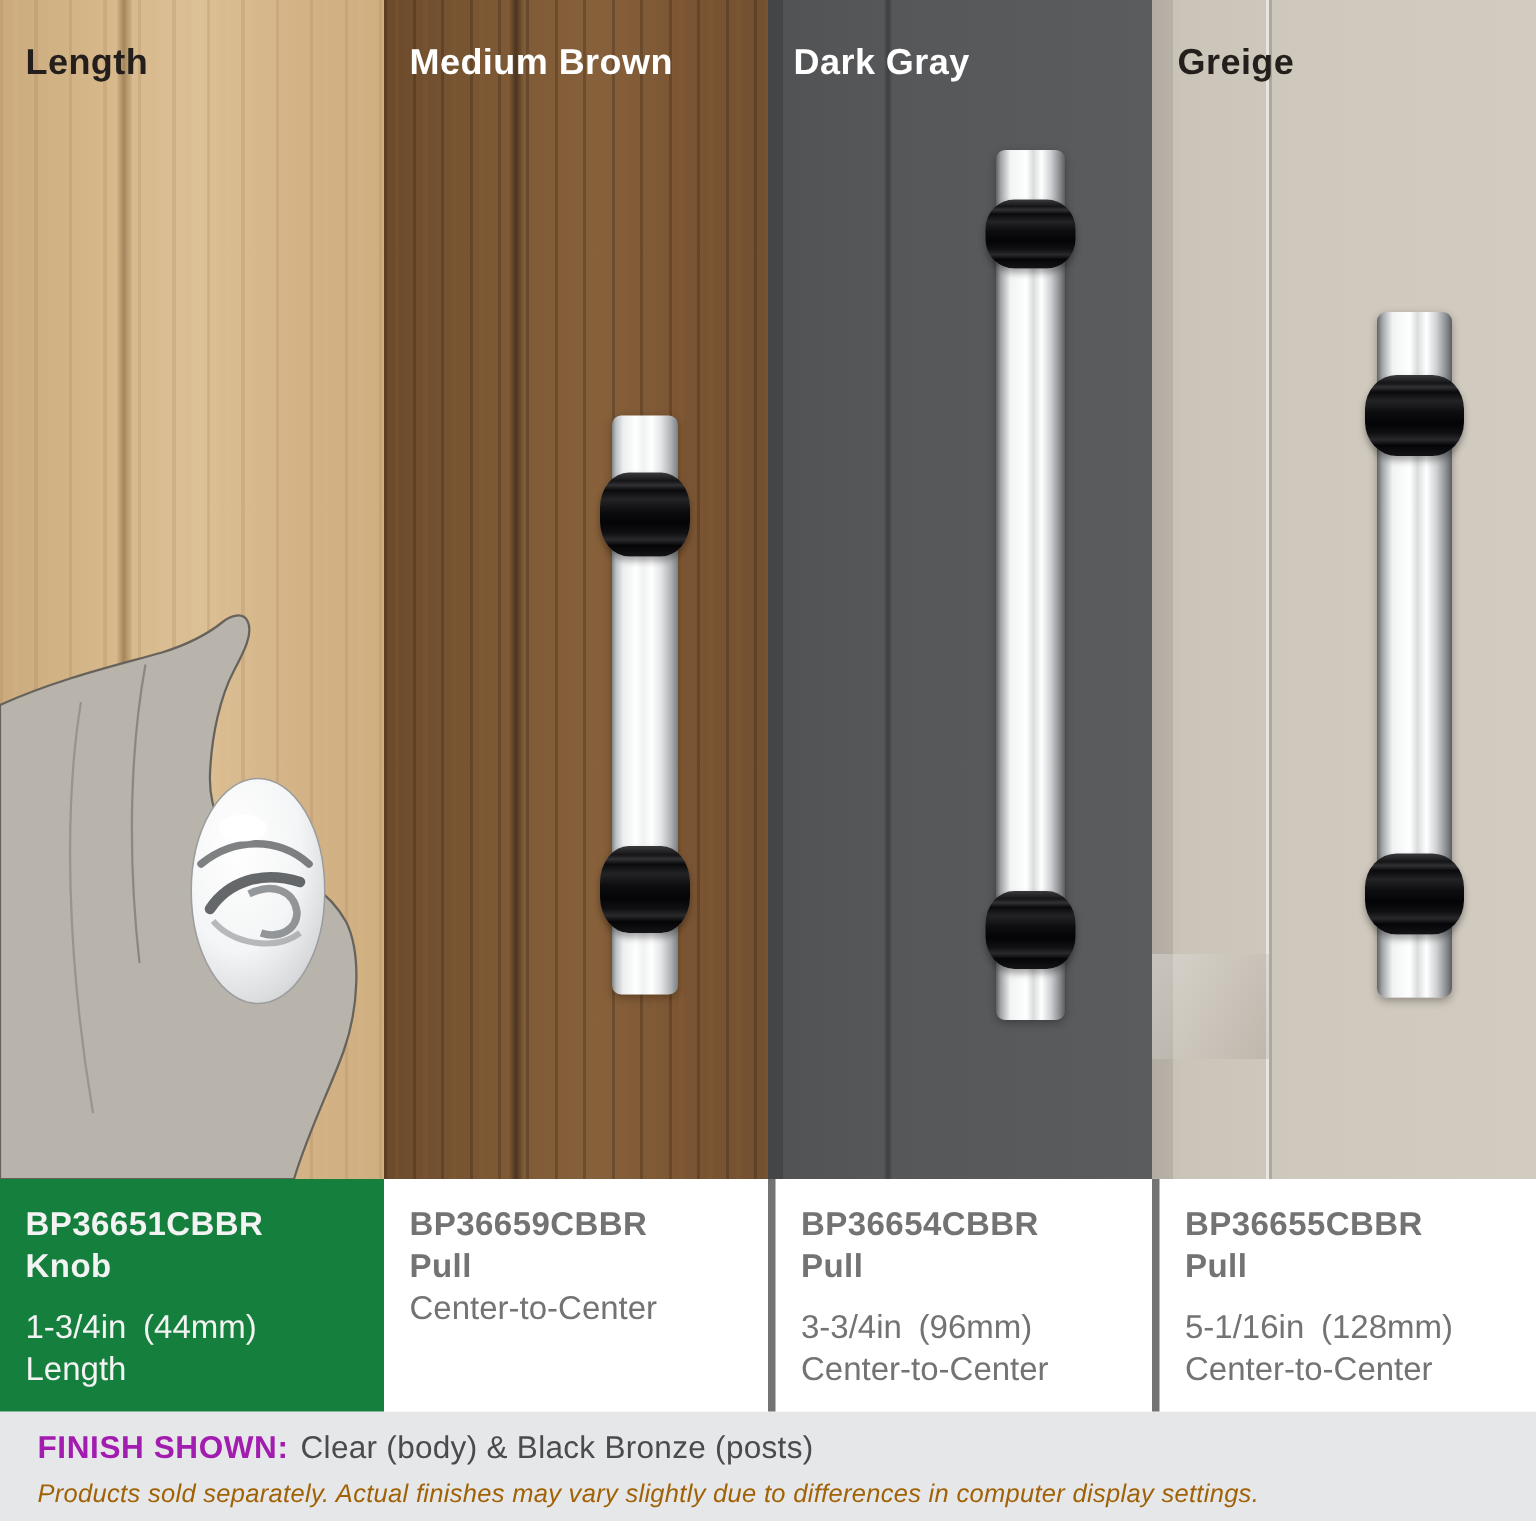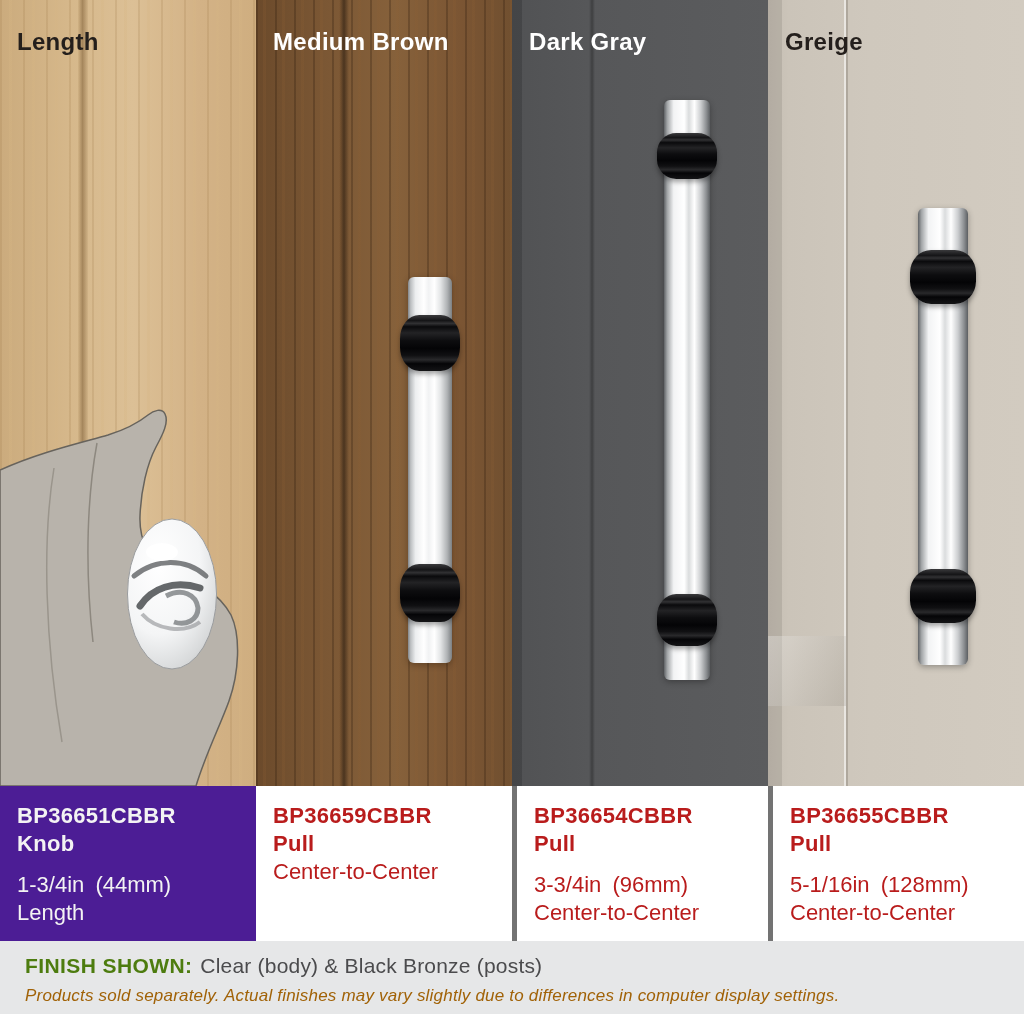--- a/index.html
+++ b/index.html
@@ -69,33 +69,33 @@
     box-shadow:0 2px 6px rgba(0,0,0,.30);
   }
   .pull-post{position:absolute;border-radius:32%/42%;
     background:linear-gradient(180deg,#3a3a3c 0%,#151517 10%,#313133 15%,#0a0a0c 21%,
       #232325 32%,#0d0d0f 46%,#040406 60%,#101012 72%,#29292b 80%,#050507 87%,#141416 100%);
     box-shadow:0 3px 5px rgba(0,0,0,.35);
   }
 
   
   .info-row{display:flex;width:1024px;height:155px;}
-  .info-col{width:256px;box-sizing:border-box;padding:16px 8px 0 17px;background:#ffffff;color:#b91c1c;}
-  .info-col.graybox{background:#4c1d95;color:#f3f3f3;}
+  .info-col{width:256px;box-sizing:border-box;padding:16px 8px 0 17px;background:#ffffff;color:#737373;}
+  .info-col.graybox{background:#15803d;color:#f3f3f3;}
   .info-col.divided{border-left:5px solid #737373;}
   .code,.ptype{font-weight:bold;font-size:22px;line-height:28px;letter-spacing:.3px;}
   .size-line{margin-top:13px;font-size:22px;line-height:28px;}
   .size{font-weight:normal;}
   .metric{margin-left:5px;text-align:center;}
   .dim{font-size:22px;line-height:28px;}
 
   
   .footer{width:1024px;height:73px;background:#e6e7e8;box-sizing:border-box;padding:13px 0 0 25px;}
   .finish-line{font-size:21px;color:#4b4b4d;letter-spacing:.2px;}
-  .finish-strong{color:#4d7c0f;font-weight:bold;margin-right:8px;letter-spacing:.4px;}
+  .finish-strong{color:#a21caf;font-weight:bold;margin-right:8px;letter-spacing:.4px;}
   .disclaimer{margin-top:8px;font-style:italic;font-size:17px;color:#a16207;letter-spacing:.2px;}
   .bottom-white{width:1024px;height:10px;background:#ffffff;}
 </style>
 </head>
 <body>
 
 <div class="stage">
 
   <div class="photo-row">
 

